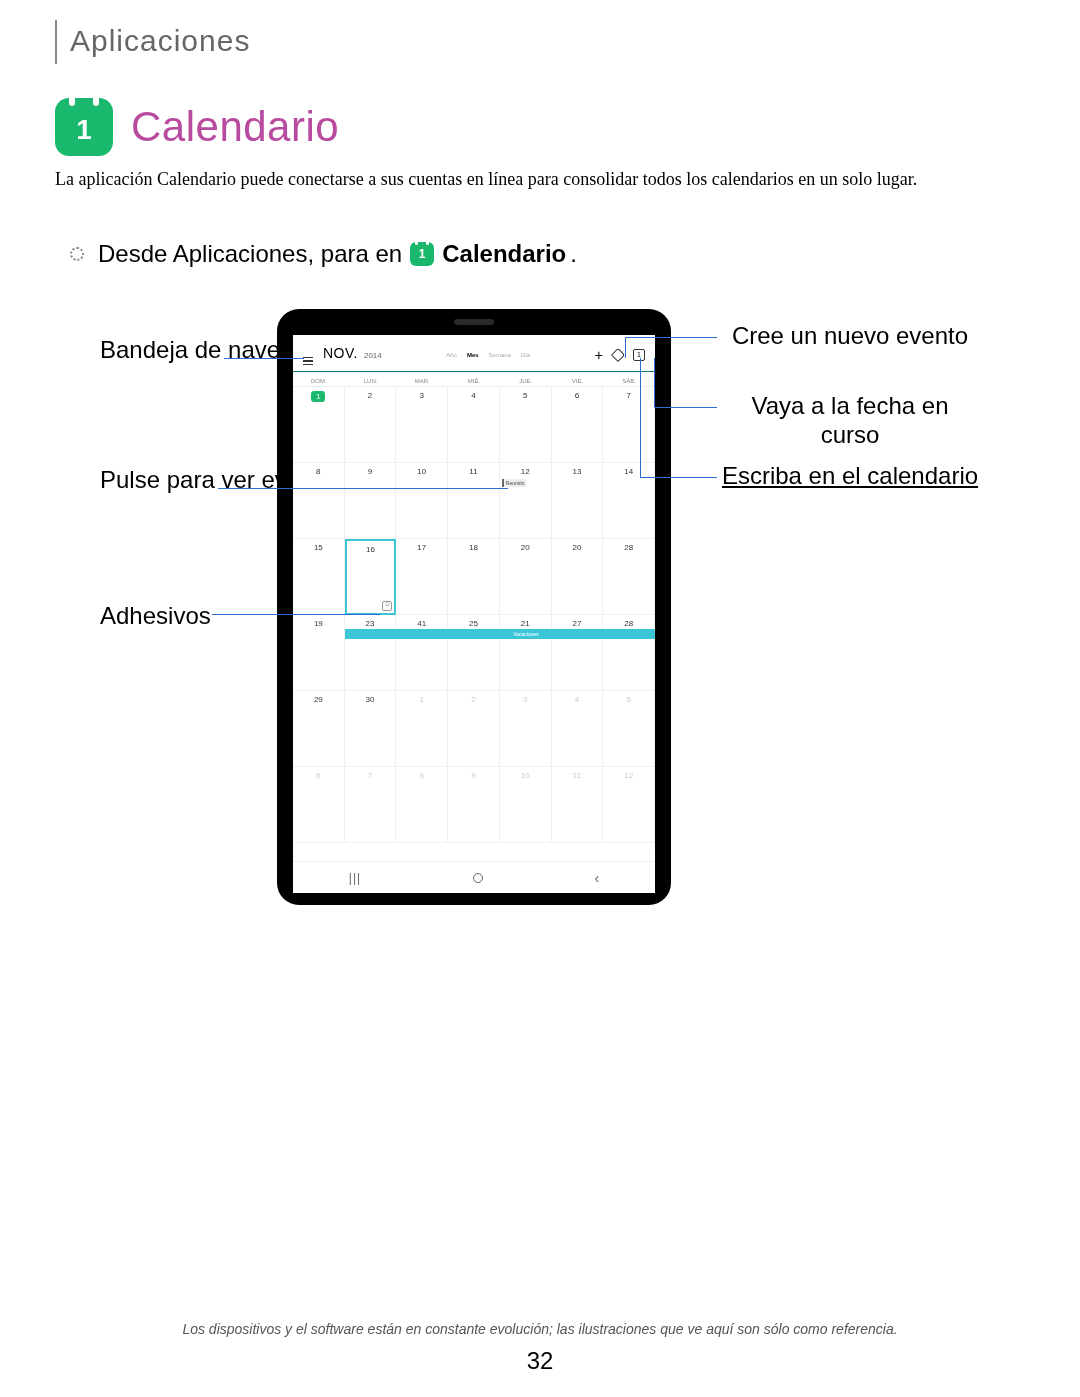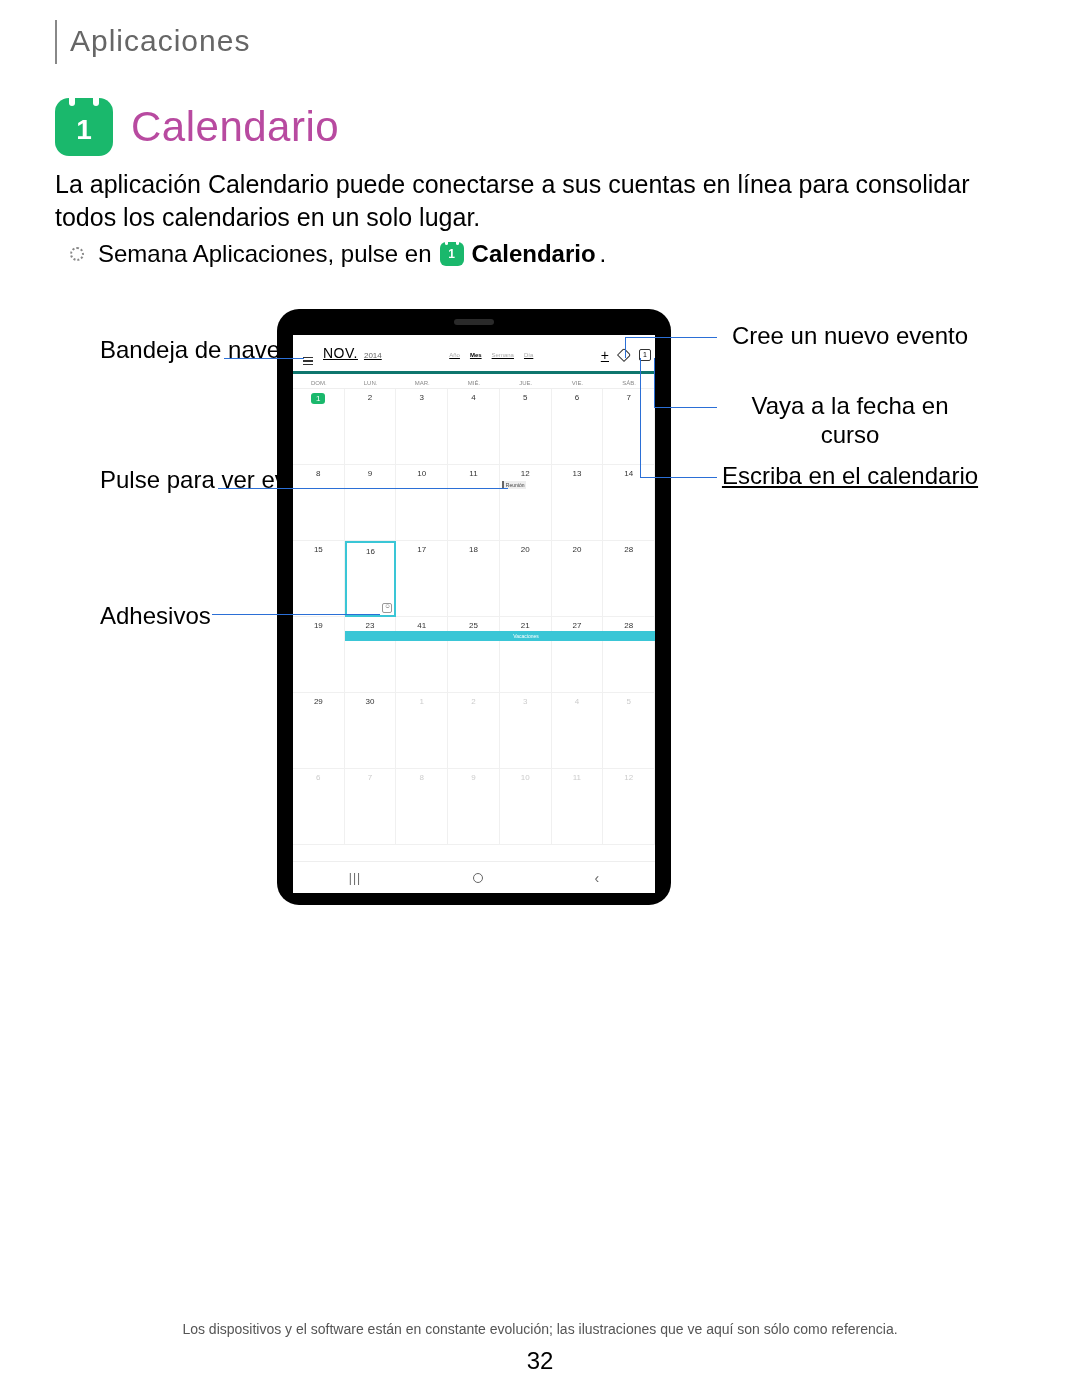--- a/index.html
+++ b/index.html
@@ -68,22 +68,23 @@
     font-size: 42px;
     font-weight: 500;
     color: #b84aa0;
     letter-spacing: 0.5px;
   }
   .app-desc {
     position: absolute;
     left: 55px;
     top: 168px;
     right: 55px;
-    font-size: 25px;
+    font-size: 18px;
     line-height: 1.3;
+    font-family: Liberation Serif, serif;
   }
   .instruction {
     position: absolute;
     left: 70px;
     top: 240px;
     font-size: 24px;
     display: flex;
     align-items: center;
     gap: 4px;
   }
@@ -148,23 +149,22 @@
     width: 100%;
     height: 100%;
     background: #fff;
     position: relative;
     overflow: hidden;
   }
   .cal-header {
     display: flex;
     align-items: center;
     justify-content: space-between;
-    padding: 10px 4px 6px 10px;
-    border-bottom: 3px solid #0f766e;
-    text-decoration: underline;
+    padding: 10px 10px 6px 10px;
+    border-bottom: 1px solid #0f766e;
   }
   .cal-header-left {
     display: flex;
     align-items: baseline;
     gap: 6px;
   }
   .hamburger {
     display: flex;
     flex-direction: column;
     gap: 2px;
@@ -326,20 +326,21 @@
   .line.v { width: 1px; }
 
   .footnote {
     position: absolute;
     bottom: 60px;
     left: 0;
     right: 0;
     text-align: center;
     font-size: 14px;
     color: #555;
+    font-style: italic;
   }
   .page-number {
     position: absolute;
     bottom: 22px;
     left: 0;
     right: 0;
     text-align: center;
     font-size: 24px;
   }
 </style>
@@ -353,21 +354,21 @@
   <div class="cal-icon-large">
     <span>1</span>
   </div>
   <div class="app-title">Calendario</div>
 </div>
 
 <div class="app-desc">La aplicación Calendario puede conectarse a sus cuentas en línea para consolidar todos los calendarios en un solo lugar.</div>
 
 <div class="instruction">
   <span class="dotcircle"></span>
-  <span>Semana Aplicaciones, pulse en</span>
+  <span>Desde Aplicaciones, para en</span>
   <span class="cal-icon-small">1</span>
   <span class="bold">Calendario</span>
     <span>.</span>
 </div>
 
 <div class="callout left" style="left:100px; top:336px;">Bandeja de navegación</div>
 <div class="callout left" style="left:100px; top:466px;">Pulse para ver evento</div>
 <div class="callout left" style="left:100px; top:602px;">Adhesivos</div>
 
 <div class="callout right" style="left:720px; top:322px; width:260px;">Cree un nuevo evento</div>

